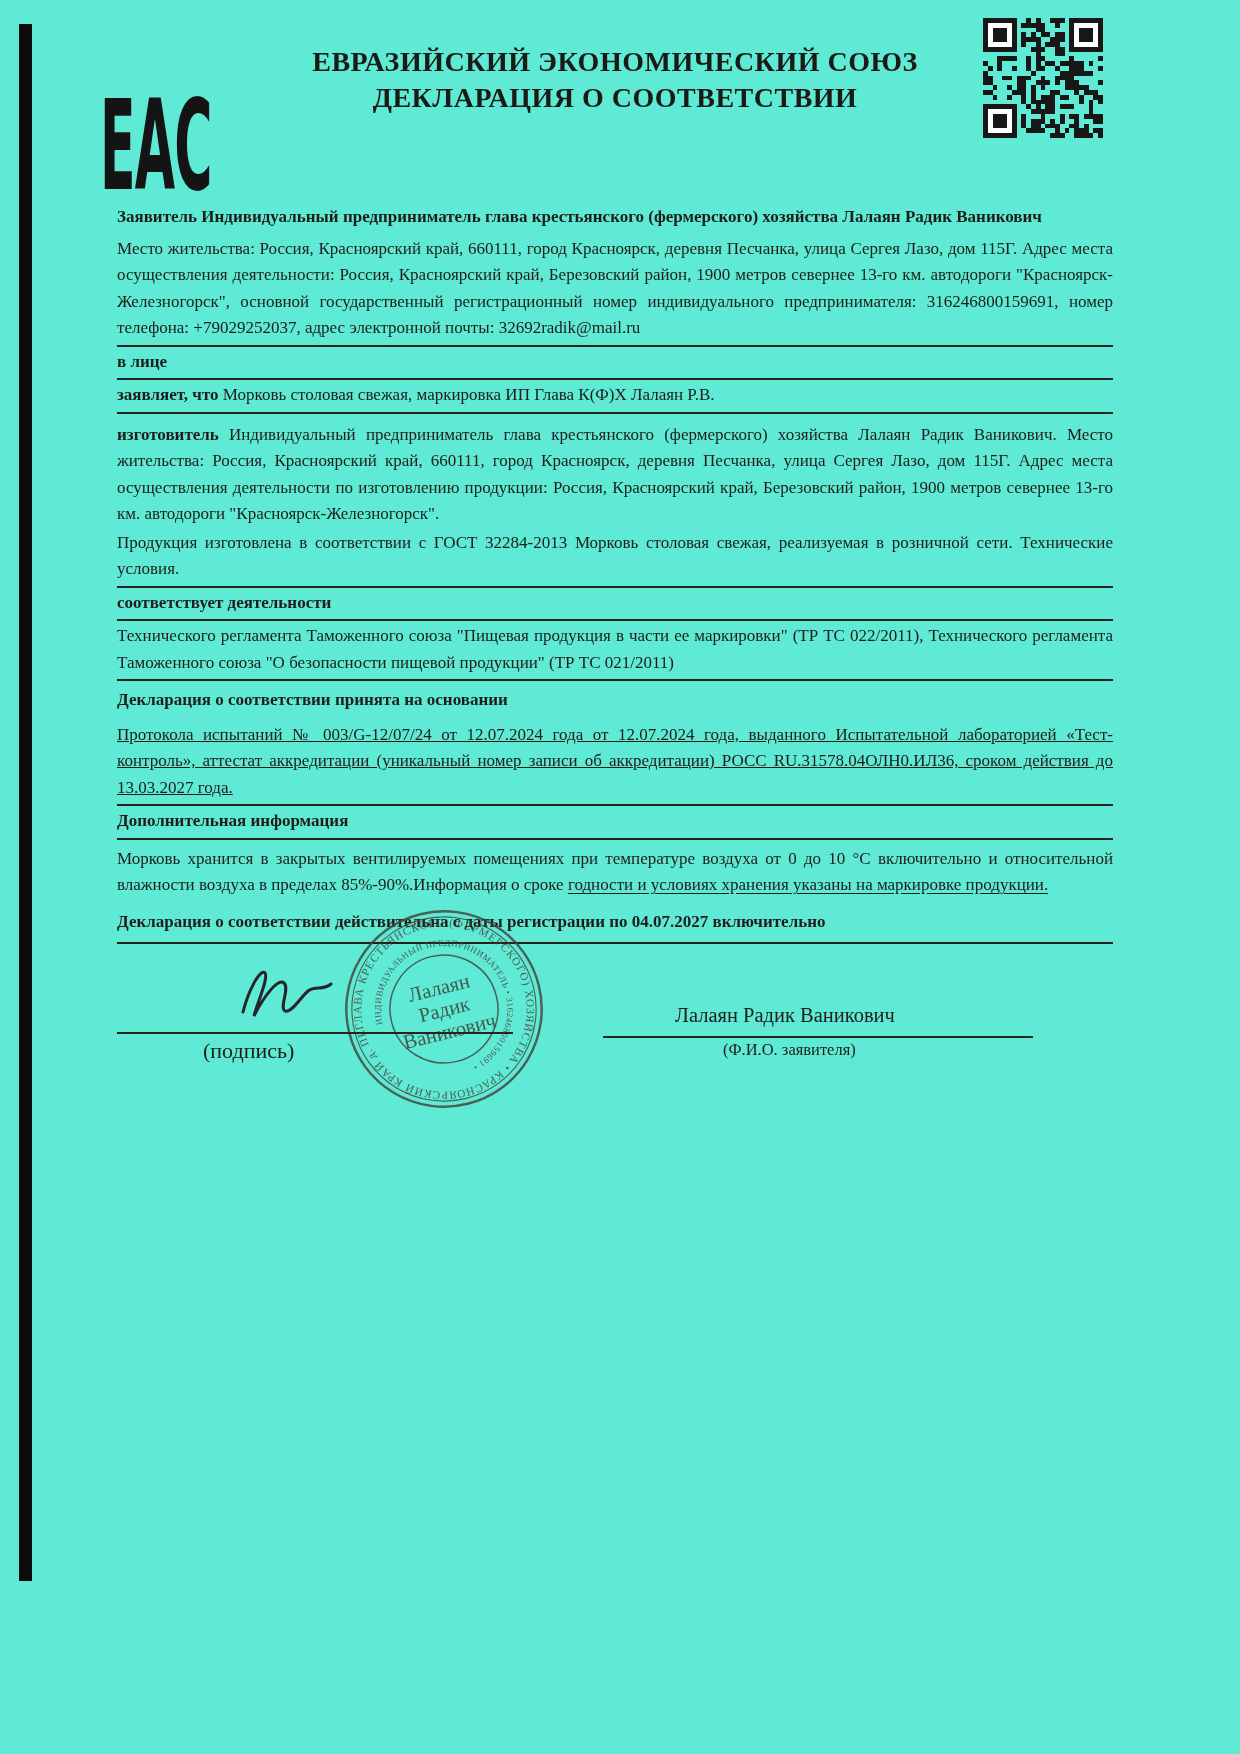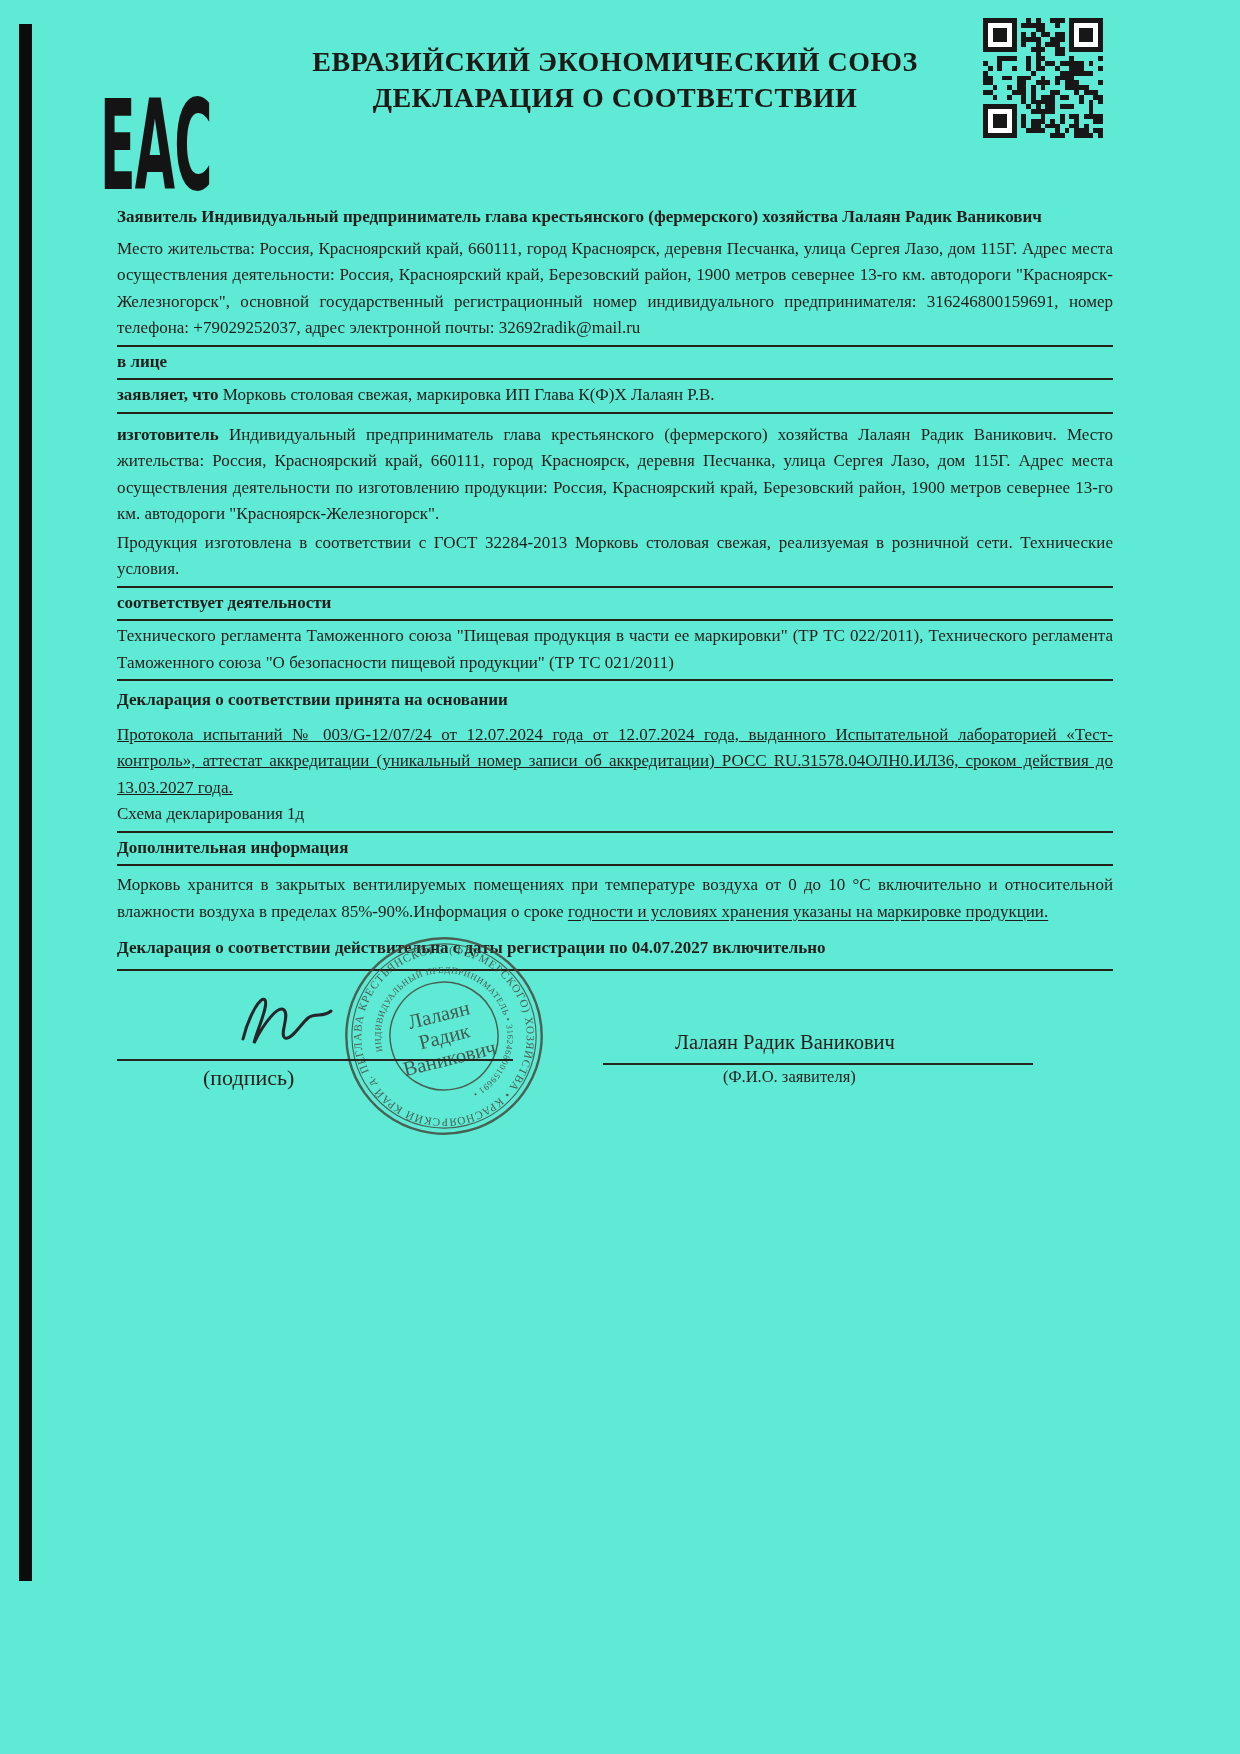--- a/index.html
+++ b/index.html
@@ -332,21 +332,20 @@
     <div class="rule"></div>
 
     <p class="para">Технического регламента Таможенного союза "Пищевая продукция в части ее маркировки" (ТР ТС 022/2011), Технического регламента Таможенного союза "О безопасности пищевой продукции" (ТР ТС 021/2011)</p>
 
     <div class="rule"></div>
 
     <p class="para oneline b basis-head">Декларация о соответствии принята на основании</p>
 
     <p class="para basis-text">Протокола испытаний №  003/G-12/07/24 от 12.07.2024 года от 12.07.2024 года, выданного Испытательной лабораторией «Тест-контроль», аттестат аккредитации (уникальный номер записи об аккредитации) РОСС RU.31578.04ОЛН0.ИЛ36, сроком действия до 13.03.2027 года.</p>
 
-    <p class="para oneline">Схема декларирования 1д</p>
 
     <div class="rule"></div>
 
     <p class="para oneline b">Дополнительная информация</p>
 
     <div class="rule"></div>
 
     <p class="para add-text"><span>Морковь хранится в закрытых вентилируемых помещениях при температуре воздуха от 0 до 10 °С включительно и относительной влажности воздуха в пределах 85%-90%.Информация о сроке</span> <span class="u">годности и условиях хранения указаны на маркировке продукции.</span></p>
 
     <p class="para b validity">Декларация о соответствии действительна с даты регистрации по 04.07.2027 включительно</p>

